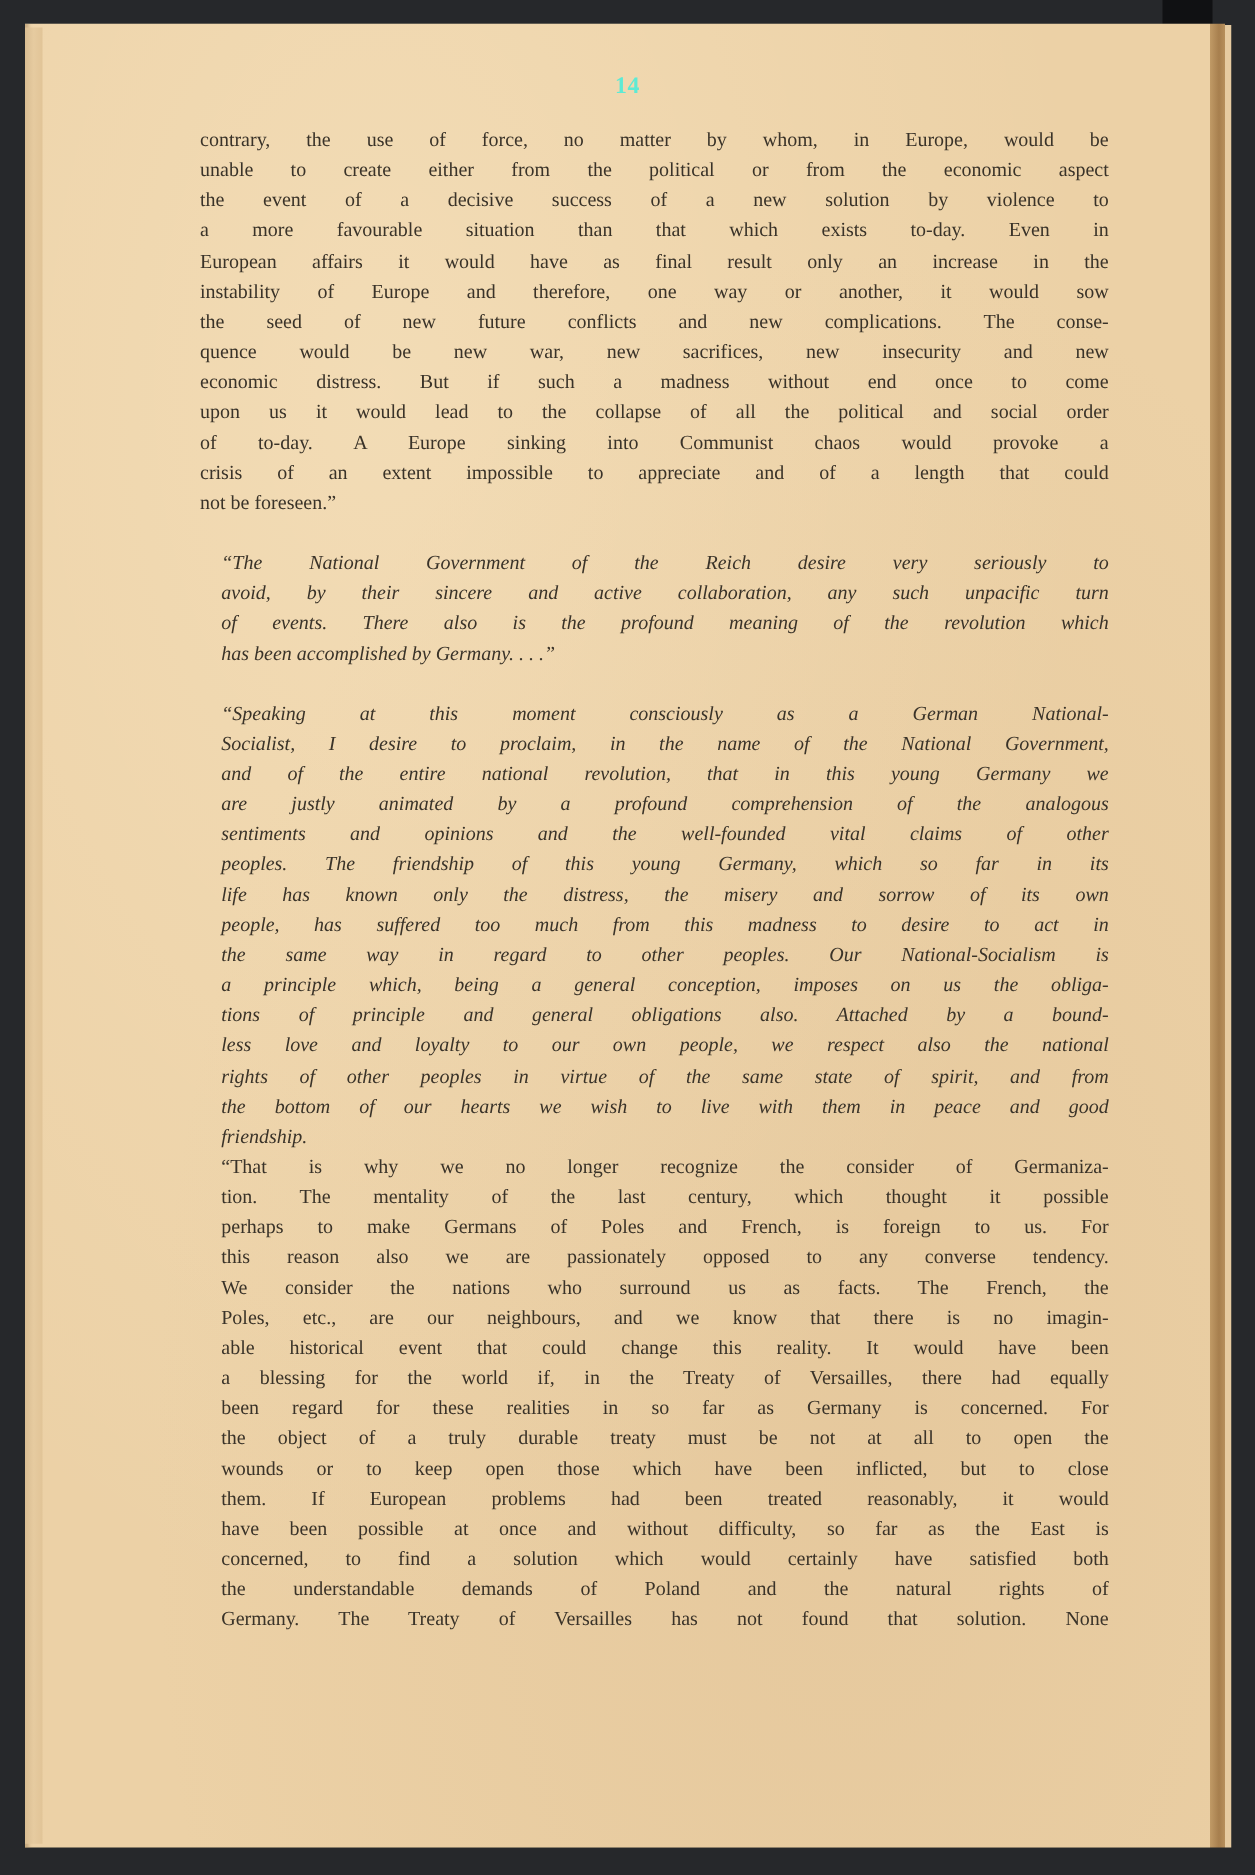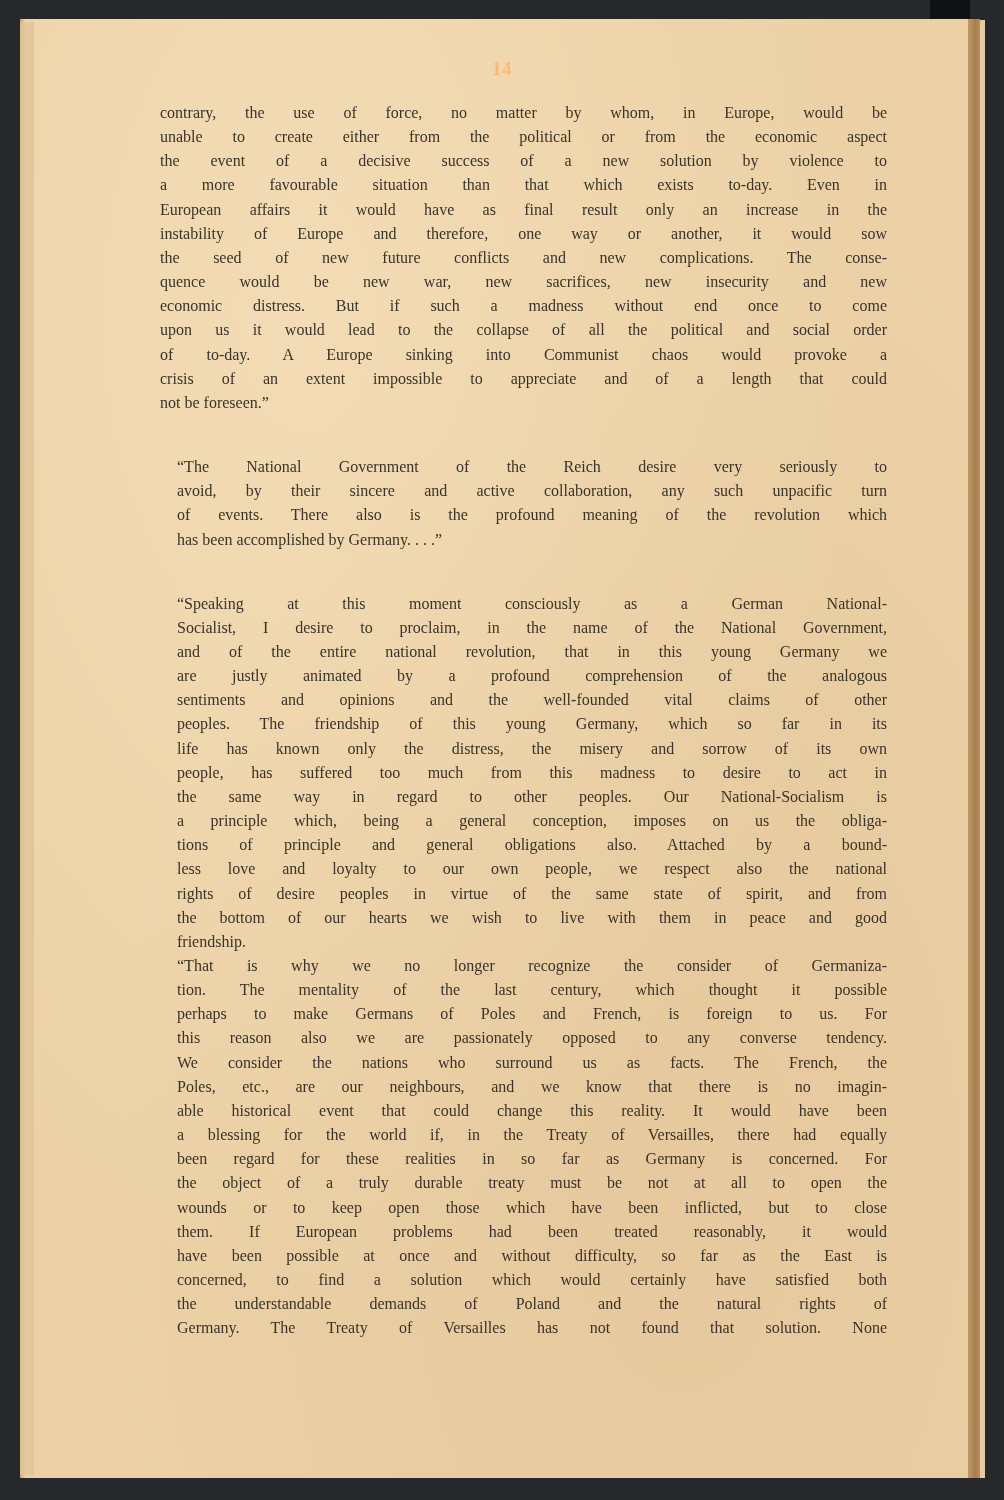--- a/index.html
+++ b/index.html
@@ -30,33 +30,33 @@
       position: absolute; left: 980px; top: 20px; width: 5px; height: 1458px;
       background: #e6cba1;
     }
     .top-dark {
       position: absolute; left: 930px; top: 0; width: 40px; height: 19px;
       background: #101113;
     }
     .page-number {
       position: absolute; left: 0; width: 1004px; top: 58px;
       text-align: center; font-size: 19px; font-weight: bold;
-      color: #fdba74; letter-spacing: 0.5px;
+      color: #5eead4; letter-spacing: 0.5px;
     }
     .text-block {
       position: absolute; left: 160px; top: 101px; width: 727px;
       color: #3a3329;
       font-size: 16px;
       line-height: 24.15px;
       text-align: justify;
       hyphens: manual;
     }
     .para { margin: 0; }
     .para.indent { text-indent: 17px; }
-    .para.gap { margin-top: 40px; }
+    .para.gap { margin-top: 24px; font-style: italic; }
     .line { display: block; text-align: justify; text-align-last: justify; white-space: nowrap; }
     .line.last { text-align-last: left; }
   </style>
 </head>
 <body>
 
 <div class="top-dark"></div>
 <div class="page"></div>
 <div class="page-edge-left"></div>
 <div class="binding-strip"></div>
@@ -92,21 +92,21 @@
       <span class="line">and of the entire national revolution, that in this young Germany we</span>
       <span class="line">are justly animated by a profound comprehension of the analogous</span>
       <span class="line">sentiments and opinions and the well-founded vital claims of other</span>
       <span class="line">peoples.  The friendship of this young Germany, which so far in its</span>
       <span class="line">life has known only the distress, the misery and sorrow of its own</span>
       <span class="line">people, has suffered too much from this madness to desire to act in</span>
       <span class="line">the same way in regard to other peoples.  Our National-Socialism is</span>
       <span class="line">a principle which, being a general conception, imposes on us the obliga-</span>
       <span class="line">tions of principle and general obligations also.  Attached by a bound-</span>
       <span class="line">less love and loyalty to our own people, we respect also the national</span>
-      <span class="line">rights of desire peoples in virtue of the same state of spirit, and from</span>
+      <span class="line">rights of other peoples in virtue of the same state of spirit, and from</span>
       <span class="line">the bottom of our hearts we wish to live with them in peace and good</span>
       <span class="line last">friendship.</span>
     </div>
   <div class="para indent">
       <span class="line">“That is why we no longer recognize the consider of Germaniza-</span>
       <span class="line">tion.  The mentality of the last century, which thought it possible</span>
       <span class="line">perhaps to make Germans of Poles and French, is foreign to us.  For</span>
       <span class="line">this reason also we are passionately opposed to any converse tendency.</span>
       <span class="line">We consider the nations who surround us as facts.  The French, the</span>
       <span class="line">Poles, etc., are our neighbours, and we know that there is no imagin-</span>

